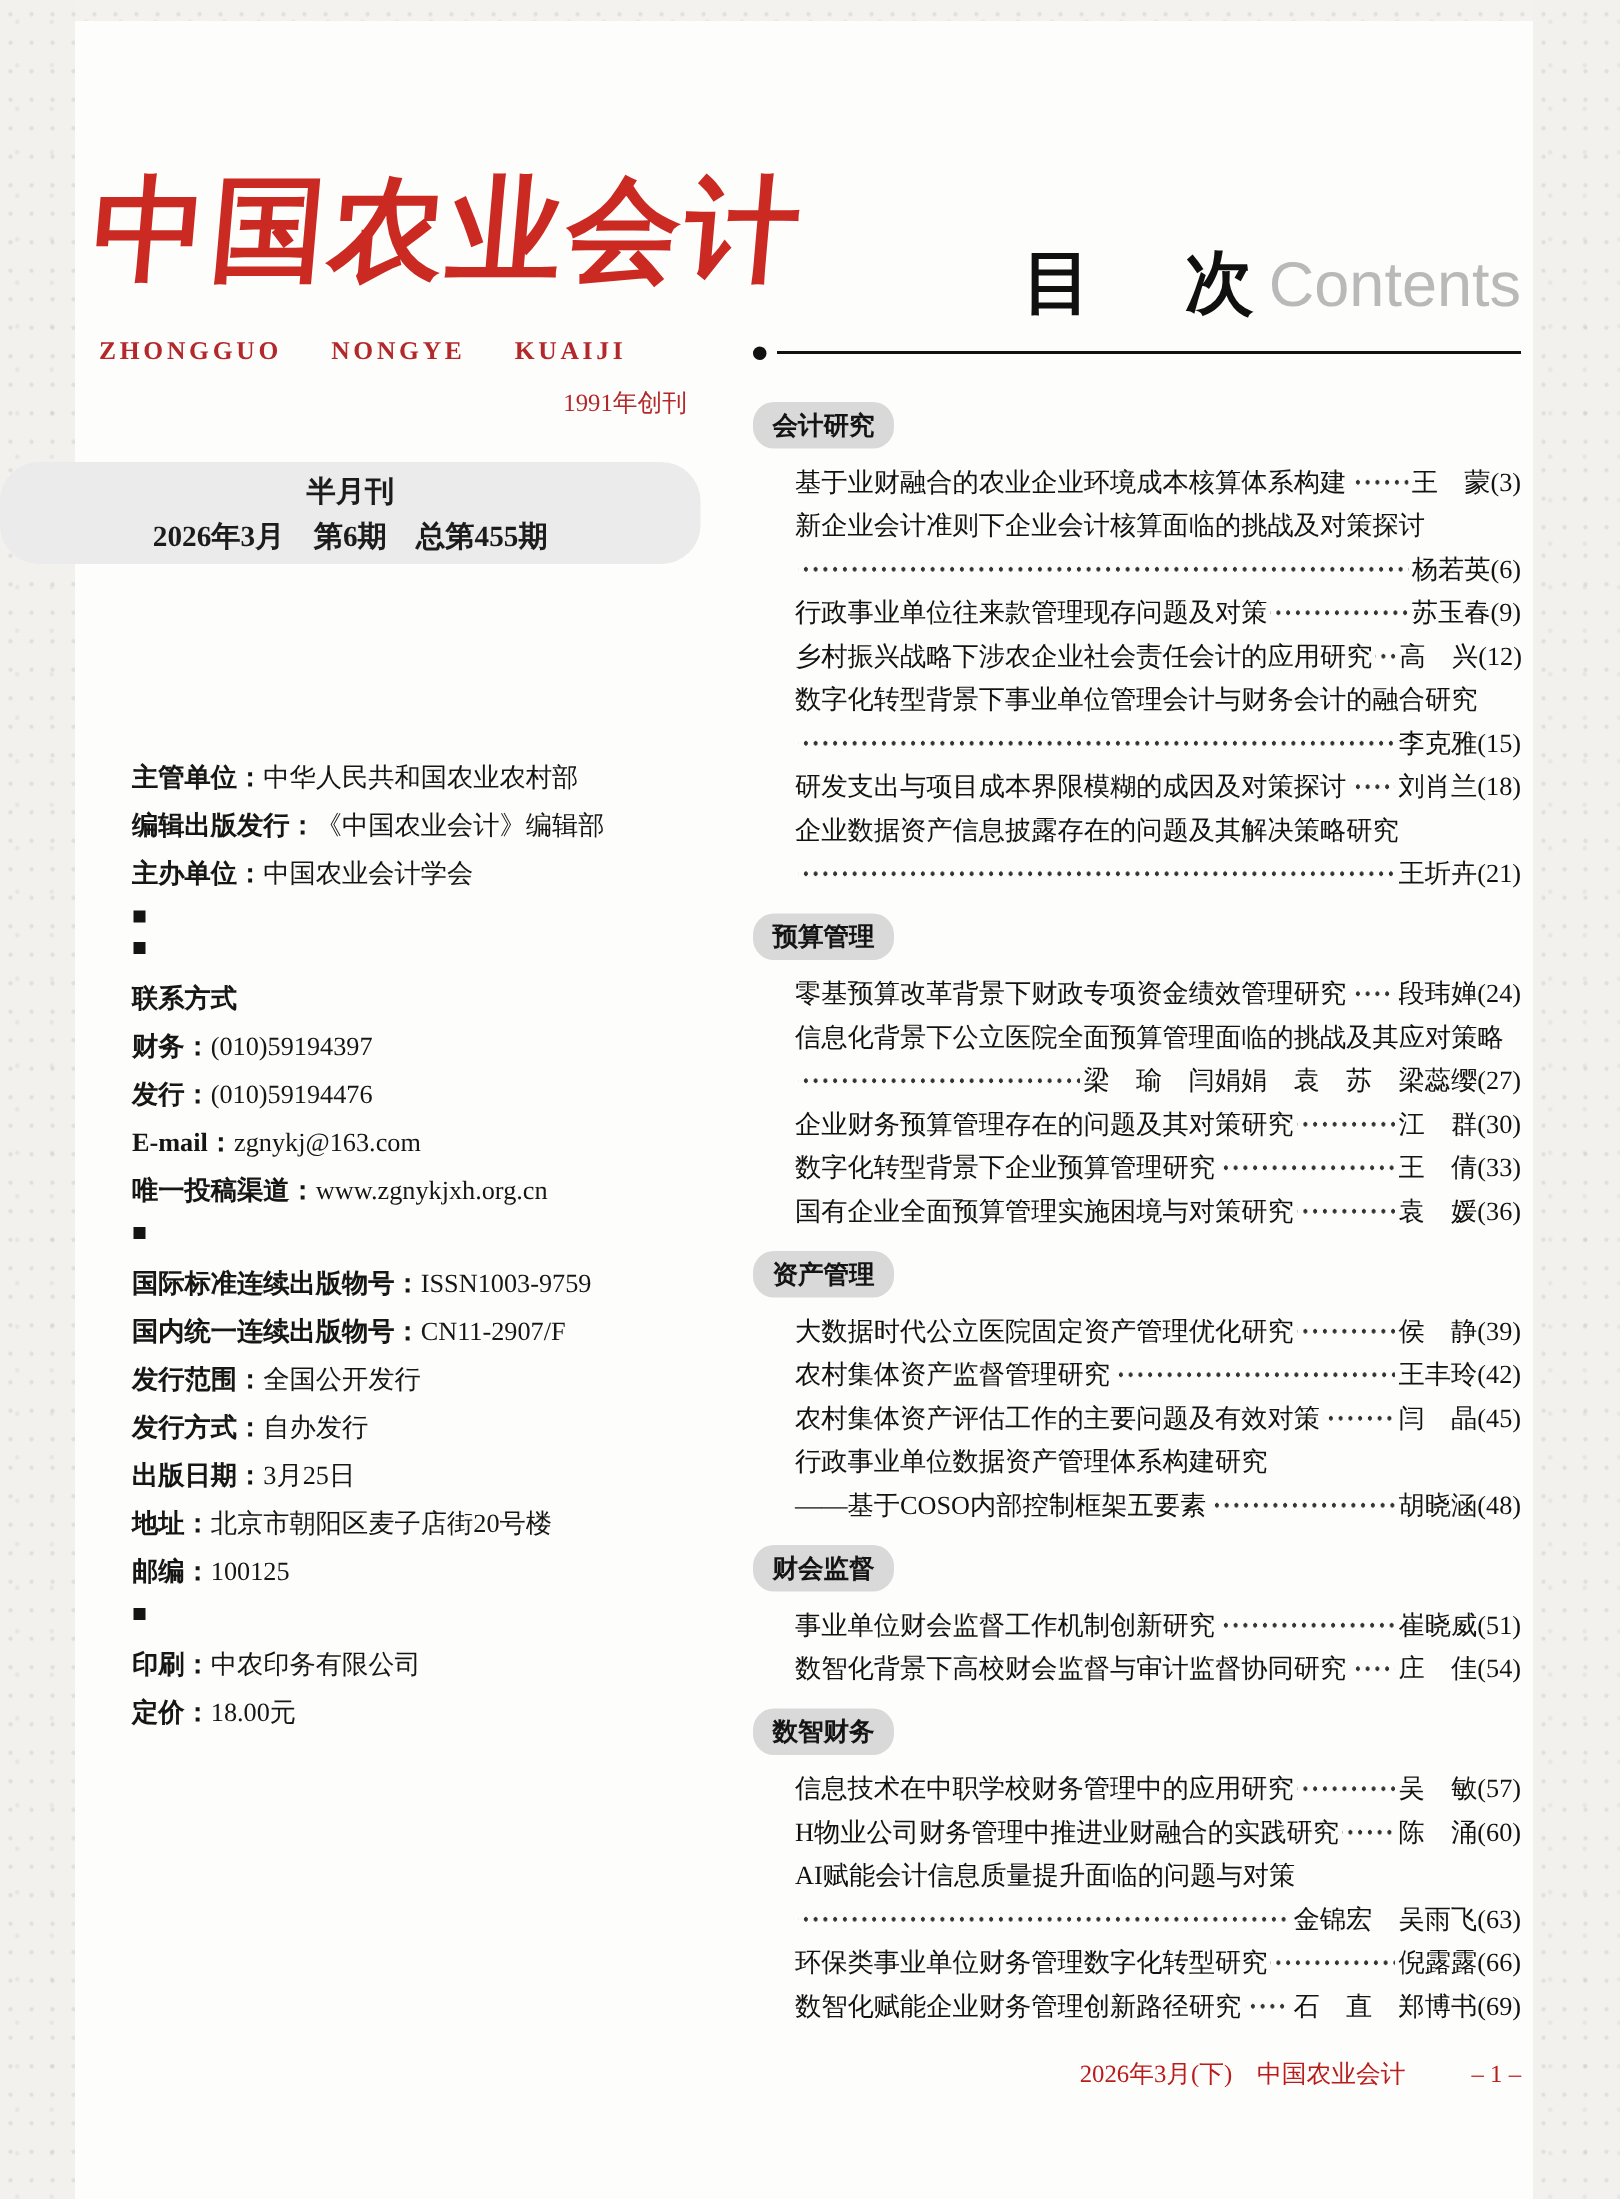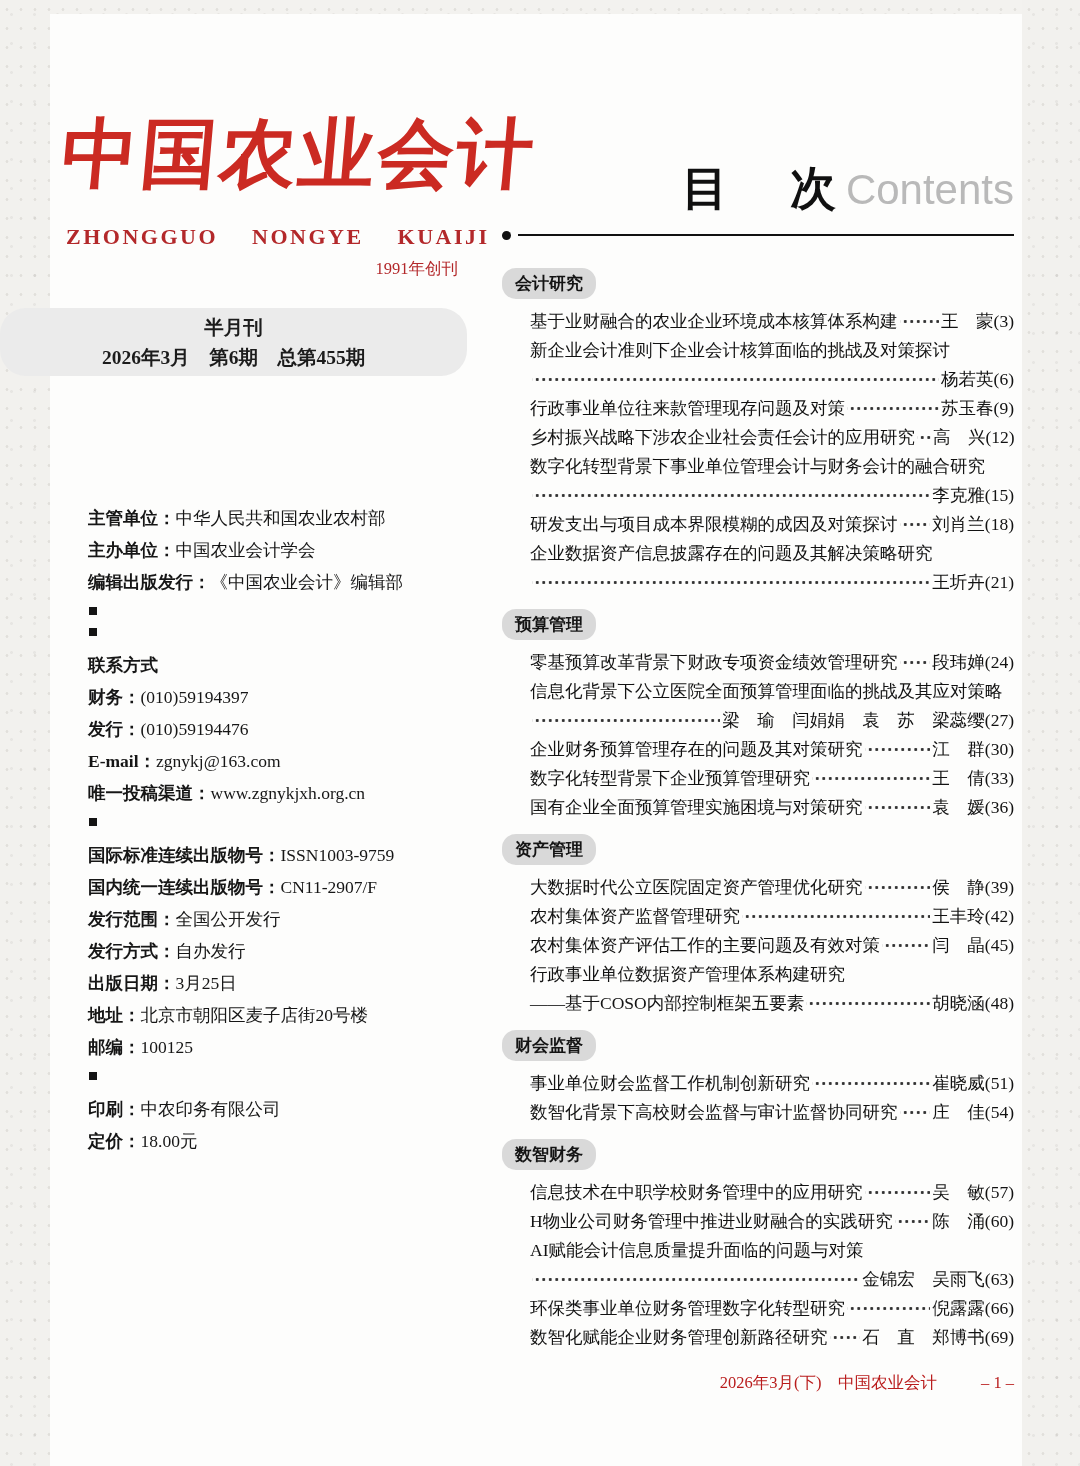--- a/index.html
+++ b/index.html
@@ -24,21 +24,21 @@
     background-color:#f3f2ef; }
 
   
   .logo {
     position:absolute; left:62px; top:116px; z-index:3;
     font-size:76px; font-weight:bold; color:#cb2a22;
     letter-spacing:3px; transform:skewX(-5deg); white-space:nowrap; line-height:1;
   }
   .pinyin {
     position:absolute; left:66px; top:224px; z-index:3;
-    color:#b3282a; font-size:22px; font-weight:bold;
+    color:#b3282a; font-size:17px; font-weight:bold;
     letter-spacing:2.5px; word-spacing:26px; white-space:nowrap;text-align:right;
   }
   .founded {
     position:absolute; left:66px; top:258px; width:392px; z-index:3;
     text-align:right; color:#b3282a; font-size:16.5px;
   }
   .issue-band {
     position:absolute; left:0; top:308px; width:467px; height:68px; z-index:2;
     background:#ebebeb; display:flex; flex-direction:column;
     justify-content:center; align-items:center; gap:3px;
@@ -103,22 +103,22 @@
   <div class="founded">1991年创刊</div>
 
   <div class="issue-band">
     <div>半月刊</div>
     <div>2026年3月　第6期　总第455期</div>
   </div>
 
   <div class="left-blocks" id="left-blocks">
       <div class="info-block">
         <div class="info-line"><span class="info-label">主管单位：</span><span class="info-value">中华人民共和国农业农村部</span></div>
+        <div class="info-line"><span class="info-label">编辑出版发行：</span><span class="info-value">《中国农业会计》编辑部</span></div>
         <div class="info-line"><span class="info-label">主办单位：</span><span class="info-value">中国农业会计学会</span></div>
-        <div class="info-line"><span class="info-label">编辑出版发行：</span><span class="info-value">《中国农业会计》编辑部</span></div>
       </div>
       <div class="block-bullet"></div>
       <div class="block-bullet"></div>
       <div class="info-block">
         <div class="block-heading">联系方式</div>
         <div class="info-line"><span class="info-label">财务：</span><span class="info-value">(010)59194397</span></div>
         <div class="info-line"><span class="info-label">发行：</span><span class="info-value">(010)59194476</span></div>
         <div class="info-line"><span class="info-label">E-mail：</span><span class="info-value">zgnykj@163.com</span></div>
         <div class="info-line"><span class="info-label">唯一投稿渠道：</span><span class="info-value">www.zgnykjxh.org.cn</span></div>
       </div>

